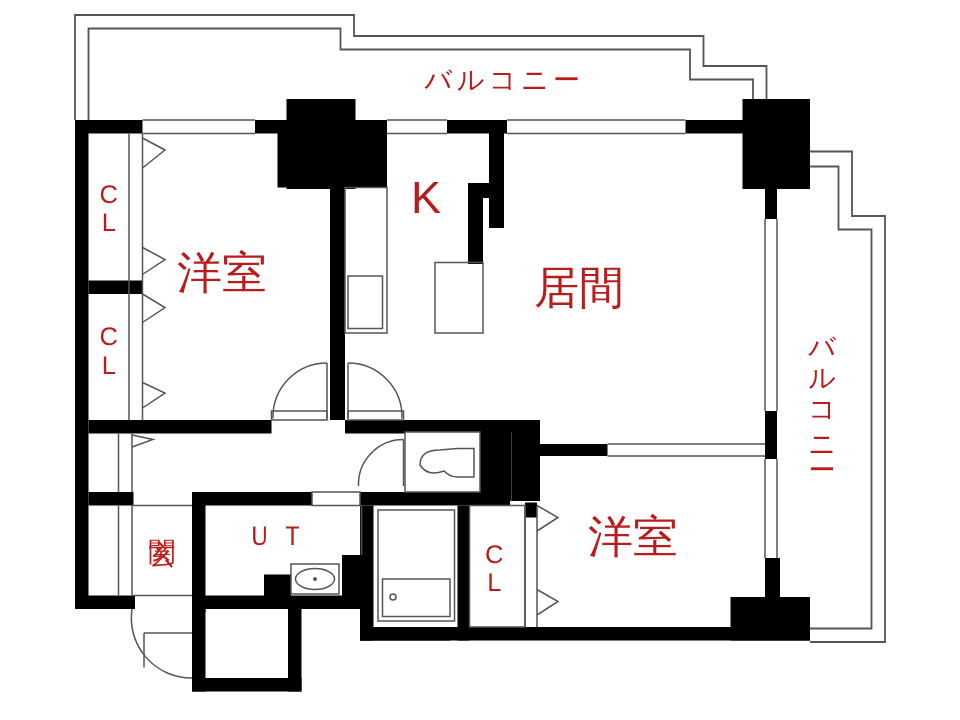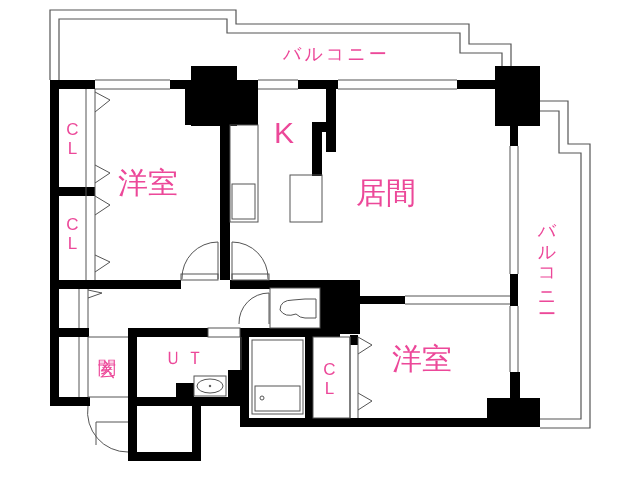--- a/index.html
+++ b/index.html
@@ -1,18 +1,18 @@
 <!DOCTYPE html>
 <html><head>
 <meta charset="utf-8">
 <style>
   html, body { margin:0; padding:0; background:#ffffff; }
   body { width:640px; height:480px; overflow:hidden; position:relative; font-family:"DejaVu Sans", sans-serif; }
   #plan { position:absolute; left:0; top:0; width:640px; height:480px; }
-  .lbl { position:absolute; color:#ec4899; white-space:nowrap; line-height:1; }
+  .lbl { position:absolute; color:#b91c1c; white-space:nowrap; line-height:1; }
   .room { font-size:30px; }
   .small { font-size:18px; }
   .vert { writing-mode: vertical-rl; text-orientation: upright; }
   .cl { font-size:17px; width:20px; text-align:center; line-height:1.25; }
 </style>
 </head>
 <body>
 
 <svg id="plan" viewBox="0 0 640 480" xmlns="http://www.w3.org/2000/svg">
 

